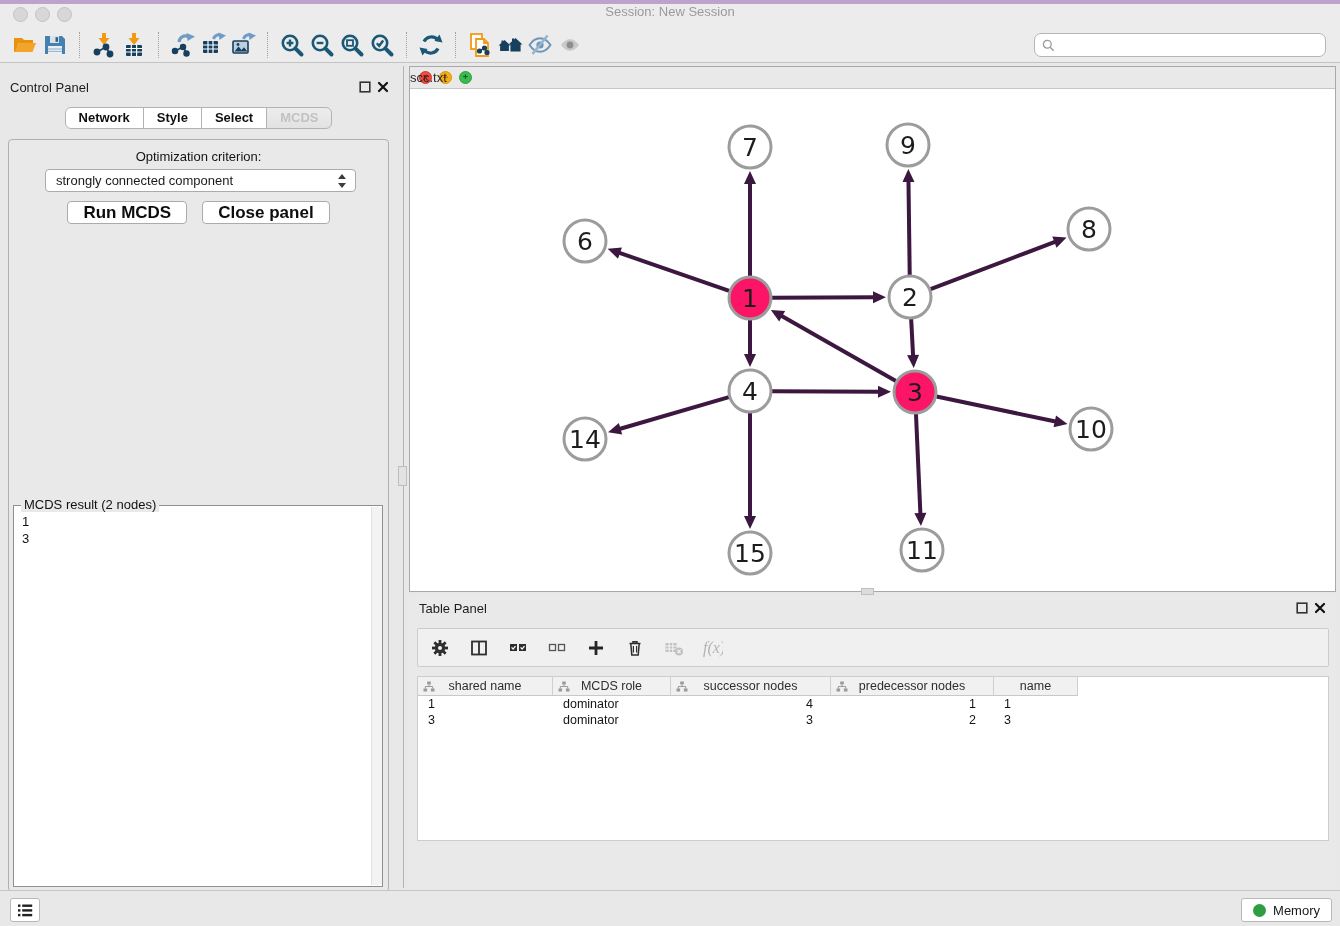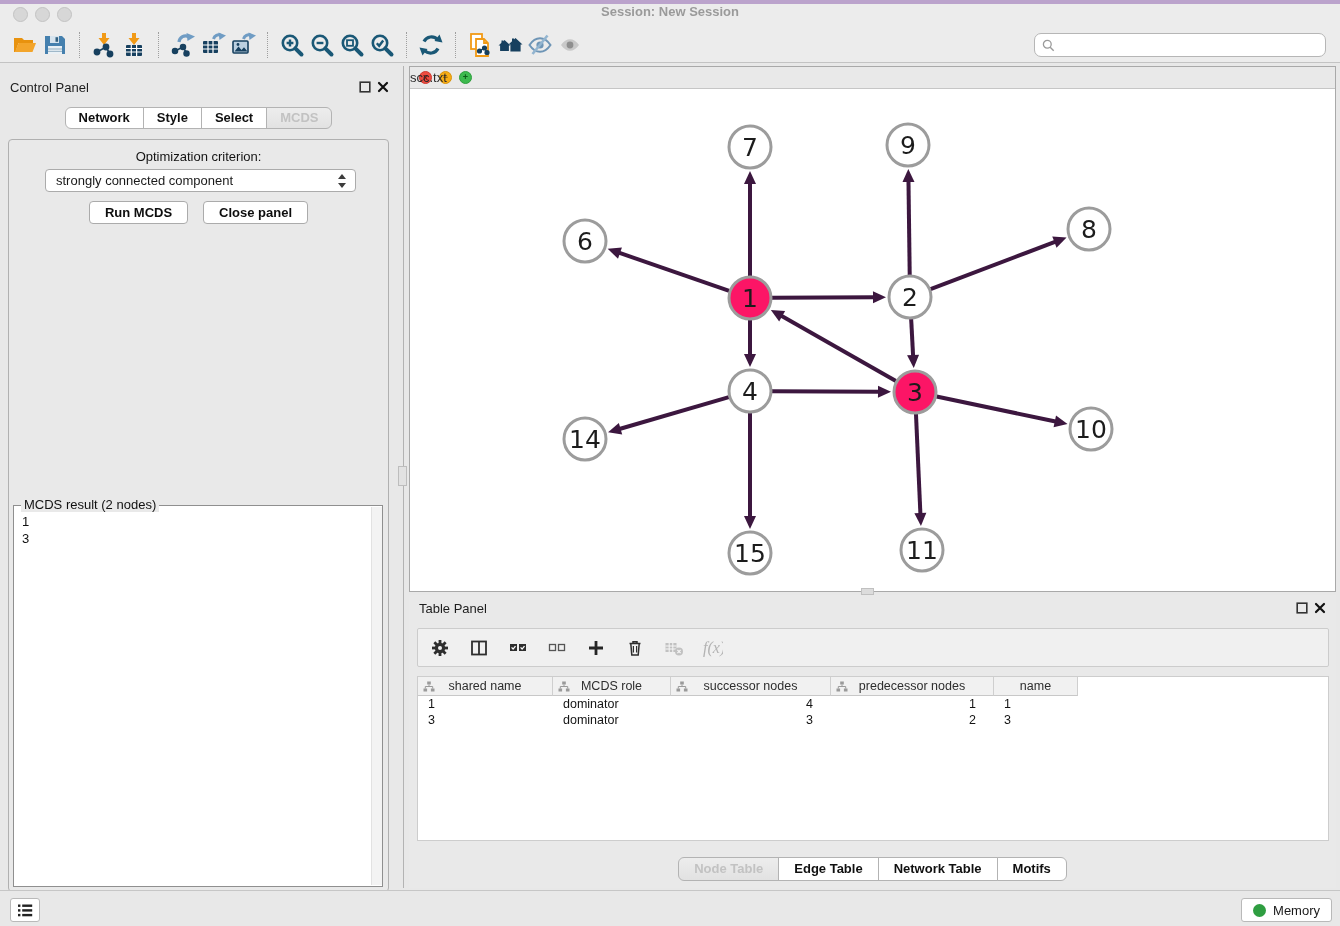--- a/index.html
+++ b/index.html
@@ -6,21 +6,21 @@
   *{box-sizing:border-box;}
   #app{position:relative;width:1340px;height:926px;background:#e8e8e8;
        font-family:"Liberation Sans","DejaVu Sans",sans-serif;font-size:13px;color:#1a1a1a;overflow:hidden;}
 
   
   .titlebar{position:absolute;left:0;top:0;width:1340px;height:28px;background:#ececec;}
   .titlebar .accent{position:absolute;left:0;top:0;width:100%;height:4px;background:#bba3cc;}
   .tl-dot{position:absolute;top:7px;width:15px;height:15px;border-radius:50%;
           background:#d7d7d7;border:1px solid #c3c3c3;}
   .win-title{position:absolute;left:0;top:4px;width:100%;text-align:center;
-             color:#9a9a9a;font-weight:700;}
+             color:#9a9a9a;font-weight:400;}
 
   
   .toolbar{position:absolute;left:0;top:28px;width:1340px;height:35px;background:#ececec;
            border-bottom:1px solid #c3c3c3;display:flex;align-items:center;padding:0 10px;}
   .tbtn{width:30px;height:28px;display:flex;align-items:center;justify-content:center;flex:none;}
   .tbtn svg{width:26px;height:26px;}
   .tsep{width:0;height:26px;border-left:1px dotted #9f9f9f;margin:0 9px;flex:none;}
   .tspacer{flex:1;}
   .searchbox{width:292px;height:24px;background:#fff;border:1px solid #b6b6b6;border-radius:7px;
              display:flex;align-items:center;padding:0 7px;margin-right:4px;}
@@ -46,21 +46,21 @@
   .opt-label{position:absolute;top:9px;left:0;width:100%;text-align:center;color:#141414;}
   .dropdown{position:absolute;left:36px;top:29px;width:311px;height:23px;background:#fff;
             border:1px solid #ababab;border-radius:4px;display:flex;align-items:center;padding:0 22px 0 10px;}
   .dd-arrows{position:absolute;right:8px;top:3px;width:9px;height:16px;}
   .dd-arrows::before,.dd-arrows::after{content:"";position:absolute;left:0;border-left:4.5px solid transparent;
             border-right:4.5px solid transparent;}
   .dd-arrows::before{top:1px;border-bottom:5px solid #3c3c3c;}
   .dd-arrows::after{bottom:1px;border-top:5px solid #3c3c3c;}
   .cp-buttons{position:absolute;top:61px;left:0;width:100%;display:flex;justify-content:center;gap:15px;}
   .btn{background:#fff;border:1px solid #ababab;border-radius:4px;height:23px;padding:0 15px;
-       font-weight:600;color:#0d0d0d;display:flex;align-items:center;font-size:13px;}
+       font-weight:600;color:#0d0d0d;display:flex;align-items:center;font-size:17px;}
 
   .result{position:absolute;left:4px;right:5px;top:365px;bottom:4px;background:#fff;border:1px solid #8f8f8f;}
   .result-legend{position:absolute;top:-9px;left:7px;background:#e9e9e9;padding:0 3px;color:#111;}
   .result-lines{position:absolute;left:8px;top:7px;right:14px;line-height:17px;color:#111;}
   .res-scroll{position:absolute;right:0;top:1px;bottom:1px;width:11px;background:#f3f3f3;border-left:1px solid #e2e2e2;}
 
   
   .vdivider{position:absolute;left:403px;top:66px;width:1px;height:822px;background:#b3b3b3;}
   .vgrip{position:absolute;left:398px;top:466px;width:9px;height:20px;background:#e2e2e2;border:1px solid #bdbdbd;}
   .hgrip{position:absolute;left:861px;top:588px;width:13px;height:7px;background:#dcdcdc;border:1px solid #c0c0c0;}
@@ -558,26 +558,20 @@
           <div class="tp-row">
             <div class="tp-cell a-left" style="width: 135px;">3</div>
             <div class="tp-cell a-left" style="width: 118px;">dominator</div>
             <div class="tp-cell a-right" style="width: 160px;">3</div>
             <div class="tp-cell a-right" style="width: 163px;">2</div>
             <div class="tp-cell a-left" style="width: 84px;">3</div>
           </div>
         </div>
     </div>
 
-    <div class="tp-tabs">
-      <div class="seg first active">Node Table</div>
-      <div class="seg">Edge Table</div>
-      <div class="seg">Network Table</div>
-      <div class="seg last">Motifs</div>
-    </div>
   </div>
 
   <div class="statusbar">
     <div class="sb-left">
       <svg width="16" height="15" viewBox="0 0 16 15">
           <g fill="#222">
             <rect x="1" y="1.5" width="2.4" height="2.4"></rect>
             <rect x="5.2" y="1.5" width="10" height="2.4"></rect>
             <rect x="1" y="6.2" width="2.4" height="2.4"></rect>
             <rect x="5.2" y="6.2" width="10" height="2.4"></rect>

